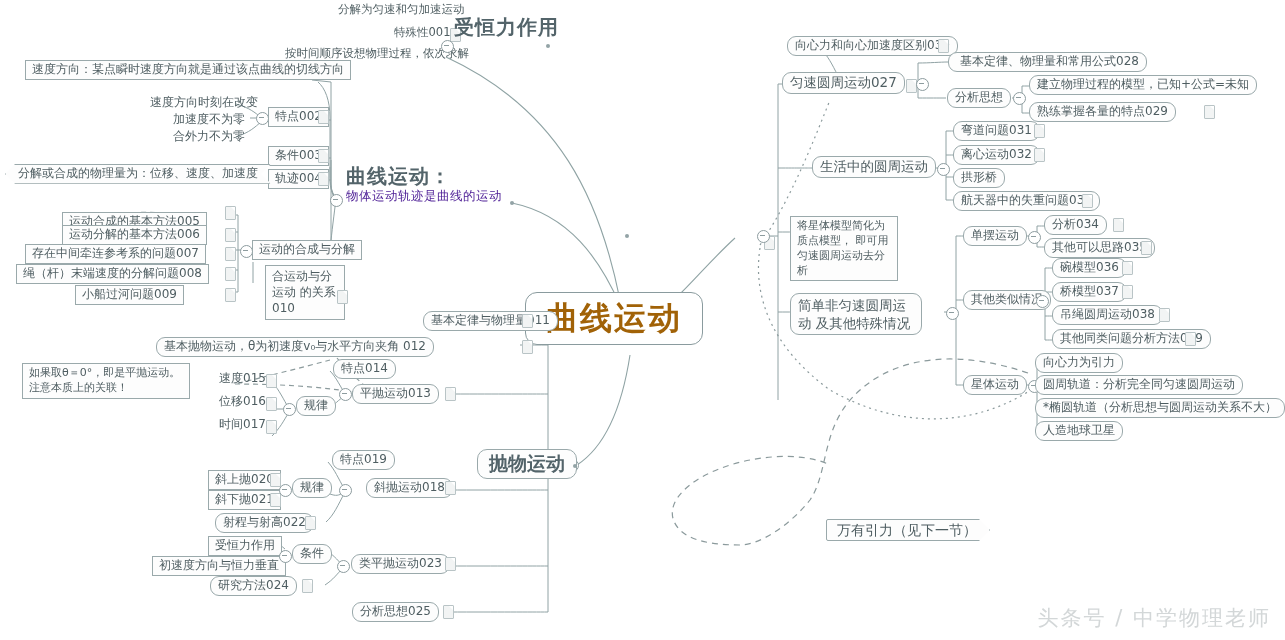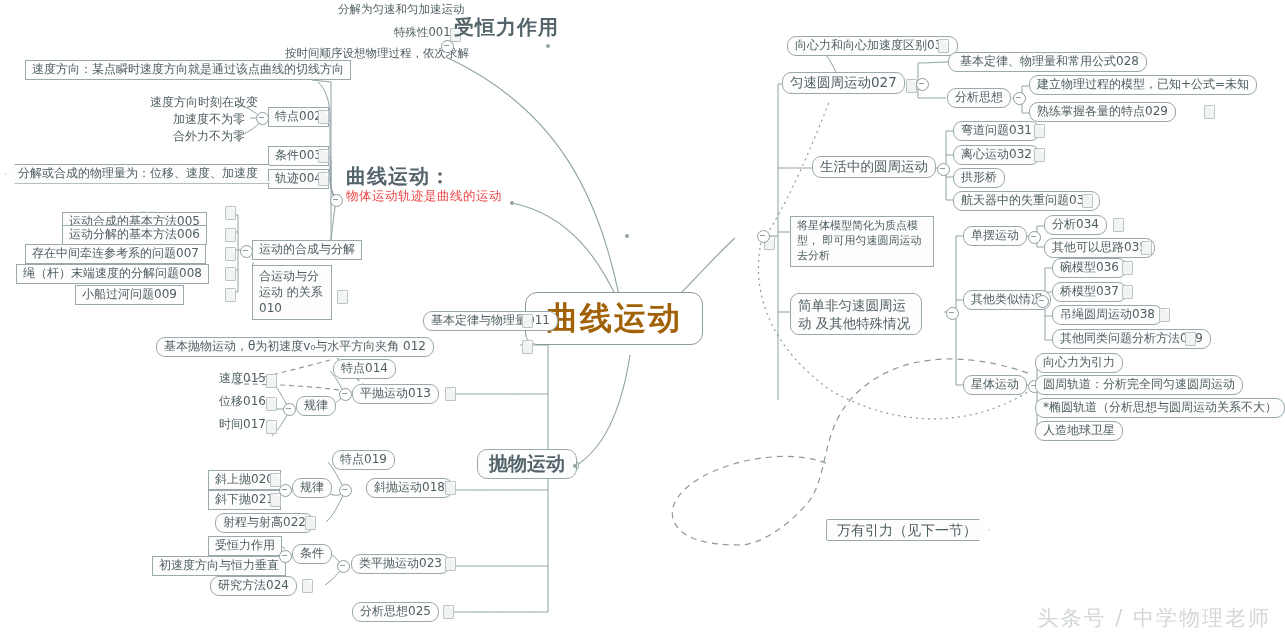--- a/index.html
+++ b/index.html
@@ -65,21 +65,21 @@
     border-radius:12px;
     background:#ffffff;
     font-size:32px;
     font-weight:bold;
     letter-spacing:2px;
     padding:7px 20px;
     color:#a16207;
   }
   .big2{font-size:19px;font-weight:bold;color:#53646a;padding:3px 11px;border-radius:10px;}
   .hdr-title{font-size:20px;font-weight:bold;color:#53646a;letter-spacing:1px;}
-  .hdr-sub{font-size:12.5px;color:#ef4444;margin-top:1px;letter-spacing:.5px;}
+  .hdr-sub{font-size:12.5px;color:#4c1d95;margin-top:1px;letter-spacing:.5px;}
 
   
   .noteglyph{
     position:absolute;width:9px;height:12px;
     border:1px solid #b9c4c6;background:#f2f4f4;
     border-radius:1px;
   }
   .noteglyph:after{
     content:"";position:absolute;right:0;top:0;
     border-left:4px solid transparent;border-top:4px solid #ffffff;
@@ -280,29 +280,31 @@
 <div class="noteglyph" style="left:225px;top:228px;"></div>
 <div class="node sbox" style="left:25px;top:244px;">存在中间牵连参考系的问题007</div>
 <div class="noteglyph" style="left:225px;top:247px;"></div>
 <div class="node sbox" style="left:16px;top:264px;">绳（杆）末端速度的分解问题008</div>
 <div class="noteglyph" style="left:225px;top:267px;"></div>
 <div class="node sbox" style="left:75px;top:285px;">小船过河问题009</div>
 <div class="noteglyph" style="left:225px;top:288px;"></div>
 
 <div class="knob" style="left:240px;top:245px;"></div>
 <div class="node sbox" style="left:252px;top:240px;">运动的合成与分解</div>
-<div class="node sbox multi" style="left:252px;top:265px;width:80px;">合运动与分运动
+<div class="node sbox multi" style="left:265px;top:265px;width:80px;">合运动与分运动
 的关系010</div>
 <div class="noteglyph" style="left:337px;top:290px;"></div>
 
 <div class="node rbox" style="left:423px;top:311px;">基本定律与物理量011</div>
 <div class="noteglyph" style="left:522px;top:314px;"></div>
 <div class="node rbox" style="left:156px;top:337px;">基本抛物运动，θ为初速度v₀与水平方向夹角  012</div>
 <div class="noteglyph" style="left:522px;top:340px;"></div>
 
+<div class="node sbox multi" style="left:22px;top:363px;width:168px;font-size:11px;">如果取θ＝0°，即是平抛运动。
+注意本质上的关联！</div>
 
 <div class="node rbox" style="left:333px;top:359px;">特点014</div>
 <div class="node plain" style="left:217px;top:371px;">速度015</div>
 <div class="noteglyph" style="left:266px;top:374px;"></div>
 <div class="node plain" style="left:217px;top:394px;">位移016</div>
 <div class="noteglyph" style="left:266px;top:397px;"></div>
 <div class="node plain" style="left:217px;top:417px;">时间017</div>
 <div class="noteglyph" style="left:266px;top:420px;"></div>
 <div class="knob" style="left:283px;top:403px;"></div>
 <div class="node rbox" style="left:296px;top:396px;">规律</div>
@@ -359,21 +361,21 @@
 <div class="node rbox" style="left:812px;top:156px;font-size:13.5px;">生活中的圆周运动</div>
 <div class="knob" style="left:937px;top:163px;"></div>
 <div class="node rbox" style="left:953px;top:121px;">弯道问题031</div>
 <div class="noteglyph" style="left:1034px;top:124px;"></div>
 <div class="node rbox" style="left:953px;top:145px;">离心运动032</div>
 <div class="noteglyph" style="left:1034px;top:148px;"></div>
 <div class="node rbox" style="left:953px;top:168px;">拱形桥</div>
 <div class="node rbox" style="left:953px;top:191px;">航天器中的失重问题033</div>
 <div class="noteglyph" style="left:1082px;top:194px;"></div>
 
-<div class="node sbox multi" style="left:790px;top:216px;width:144px;font-size:11px;">将星体模型简化为质点模型，
+<div class="node sbox multi" style="left:790px;top:216px;width:108px;font-size:11px;">将星体模型简化为质点模型，
 即可用匀速圆周运动去分析</div>
 
 <div class="node rbox multi" style="left:790px;top:293px;width:132px;font-size:13.5px;">简单非匀速圆周运动
 及其他特殊情况</div>
 <div class="knob" style="left:946px;top:307px;"></div>
 
 <div class="node rbox" style="left:963px;top:226px;">单摆运动</div>
 <div class="knob" style="left:1028px;top:231px;"></div>
 <div class="node rbox" style="left:1044px;top:215px;">分析034</div>
 <div class="noteglyph" style="left:1113px;top:218px;"></div>

